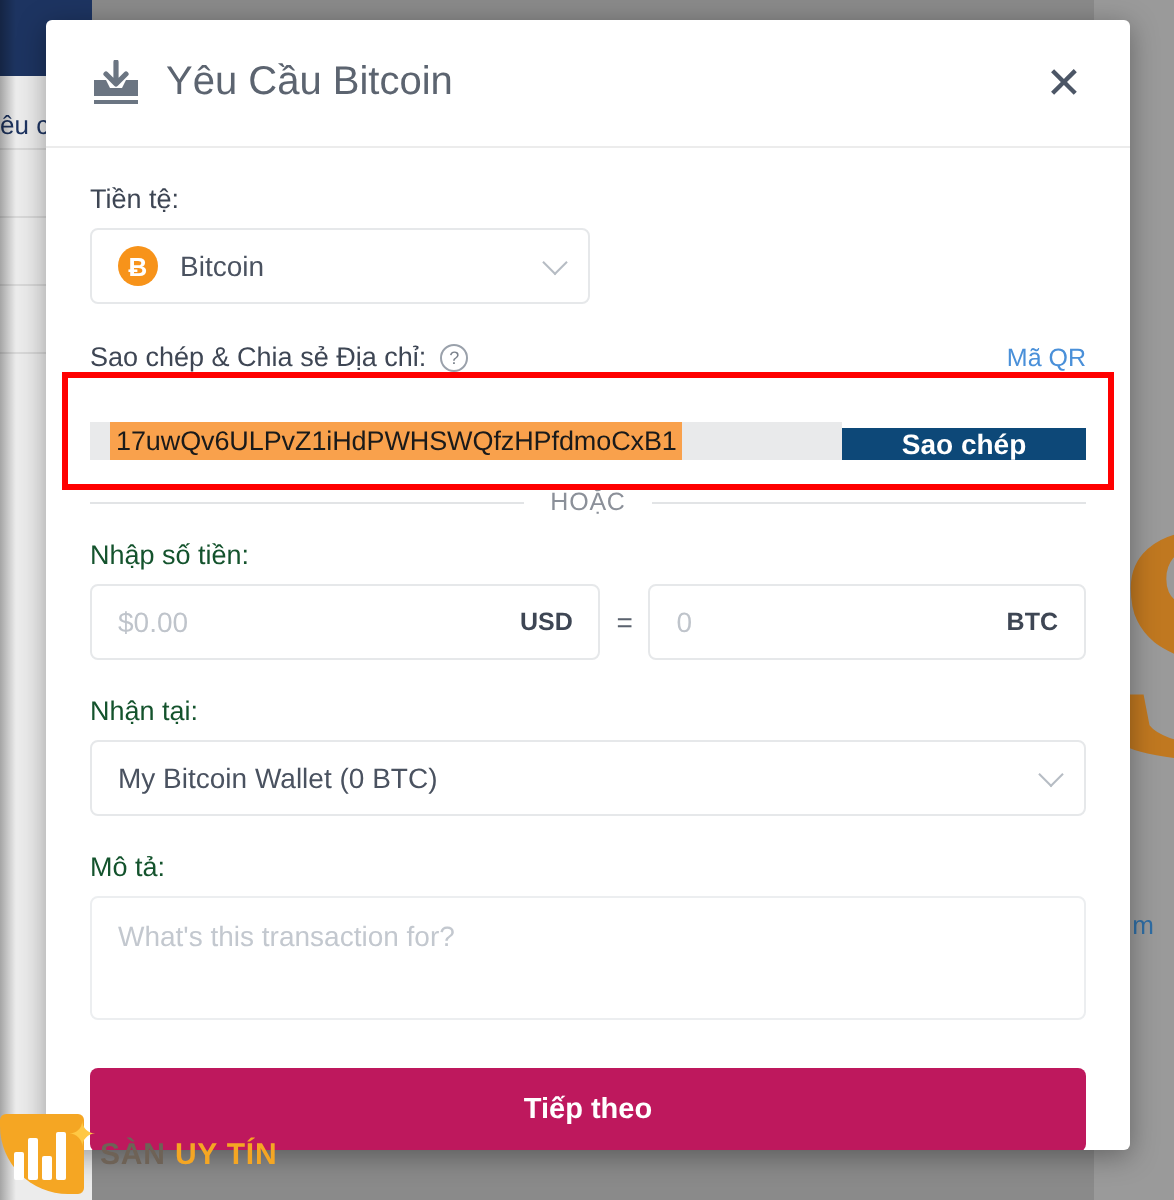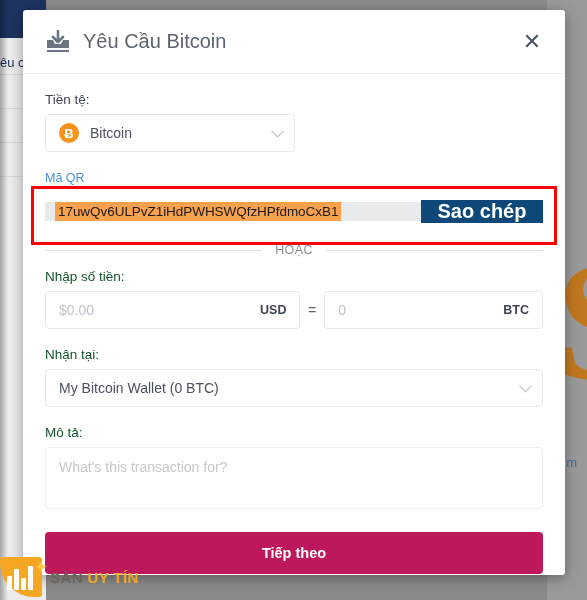--- a/index.html
+++ b/index.html
@@ -145,38 +145,38 @@
   #help-icon {
     display: inline-flex; align-items: center; justify-content: center;
     width: 14px; height: 14px; border-radius: 50%;
     border: 1.2px solid #9aa1ab; color: #7b828c;
     font-size: 9px; margin-left: 7px; vertical-align: middle;
     cursor: pointer;
   }
   #qr-link { font-size: 12.5px; color: #4a90d9; cursor: pointer; text-decoration: none; }
 
   #address-row {
-    display: flex; align-items: center; height: 36px; margin-top: 8px;
+    display: flex; align-items: flex-end; height: 36px; margin-top: 8px;
   }
   #address-box {
     flex: 1; background: #e9eaeb; display: flex; align-items: center;
     padding-left: 10px;
   }
   #address-text {
     background: #f9a14c;
     color: #1a1a1a;
     font-size: 13.5px;
     padding: 2px 3px;
     white-space: nowrap;
     letter-spacing: -0.05px;
   }
   #copy-btn {
     width: 122px; background: #0d4878; color: #fff;
     display: flex; align-items: center; justify-content: center;
-    font-size: 20px; font-weight: bold; cursor: pointer;
+    font-size: 14px; font-weight: bold; cursor: pointer;
     border: none; font-family: "Liberation Sans", sans-serif;
   }
 
   
   #red-box {
     position: absolute;
     left: 8px; top: 176px; width: 526px; height: 59px;
     border: 3px solid #ff0000;
     z-index: 30;
     pointer-events: none;
@@ -266,20 +266,24 @@
       <div class="select-box" id="currency-select">
         <span id="btc-icon">Ƀ</span>
         <span>Bitcoin</span>
         <span class="chev"></span>
       </div>
     </div>
 
     
     <div id="address-section">
       <div id="address-label-row">
+        <div class="field-label" style="margin-bottom:0; display:flex; align-items:center;">
+          <span>Sao chép &amp; Chia sẻ Địa chỉ:</span>
+          <span id="help-icon">?</span>
+        </div>
         <a id="qr-link">Mã QR</a>
       </div>
 
       <div id="address-row">
         <div id="address-box">
           <span id="address-text">17uwQv6ULPvZ1iHdPWHSWQfzHPfdmoCxB1</span>
         </div>
         <button id="copy-btn">Sao chép</button>
       </div>
     </div>

